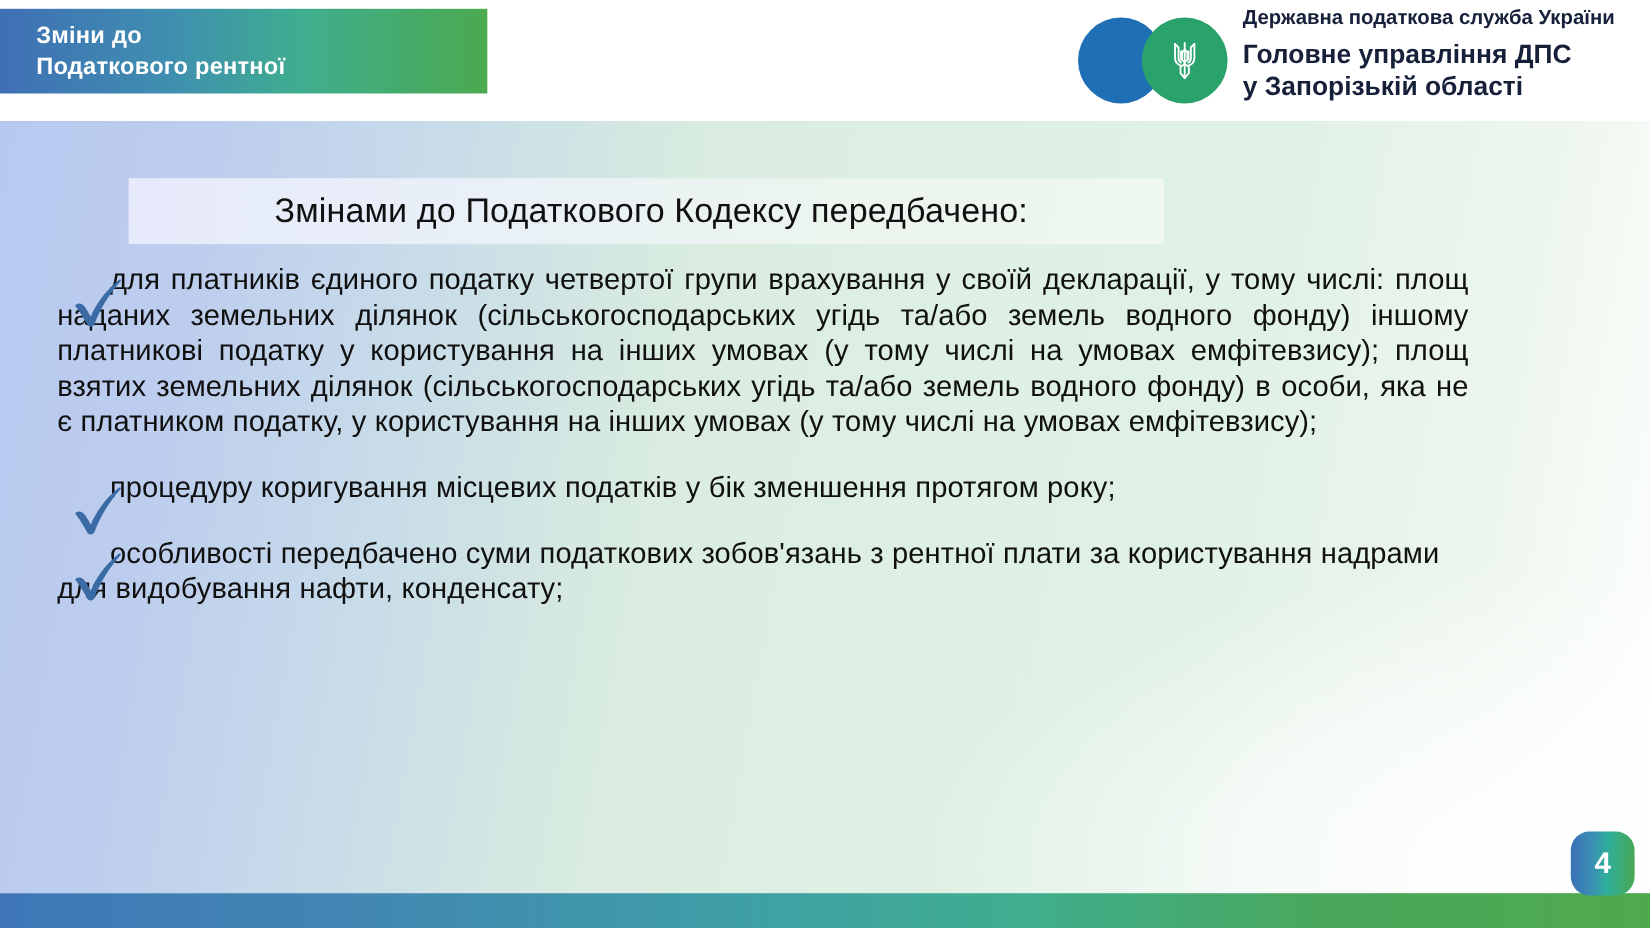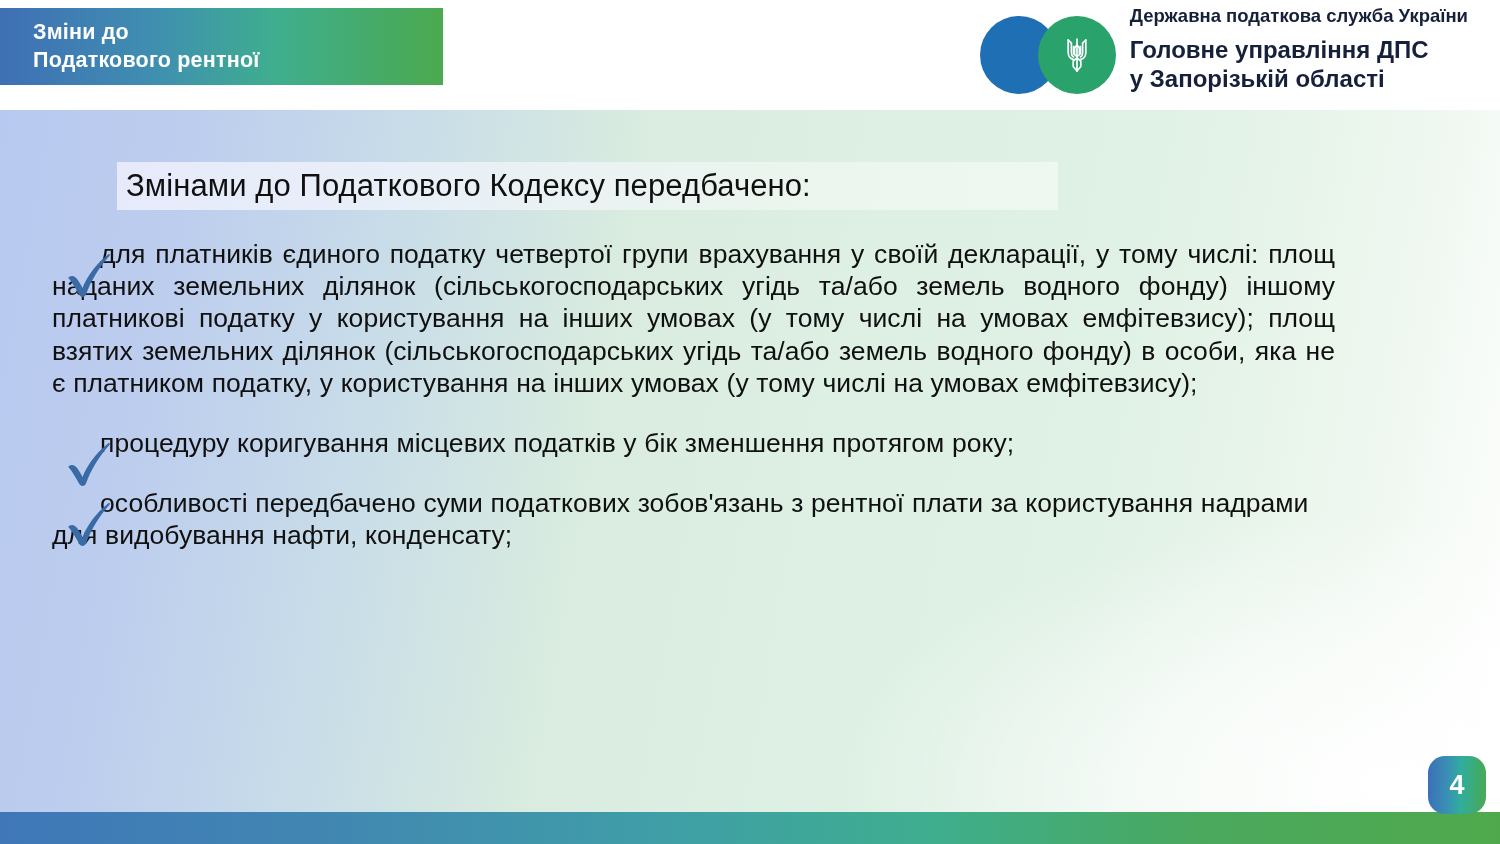--- a/index.html
+++ b/index.html
@@ -145,26 +145,27 @@
     pointer-events: none;
   }
   .canvas > * { position: relative; z-index: 2; }
 
   
   .section-title {
     position: absolute;
     left: 117px;
     top: 52px;
     width: 941px;
-    height: 48px;
+    height: 60px;
     background: linear-gradient(95deg, #e6eafb 0%, #e9eff8 30%, #ebf5ee 68%, #eef7f0 100%);
     display: flex;
     align-items: center;
     box-sizing: border-box;
     padding-left: 9px;
+    justify-content: center;
   }
   .section-title span {
     font-size: 31px;
     font-weight: normal;
     color: #101010;
     letter-spacing: 0.1px;
     white-space: nowrap;
   }
 
   

